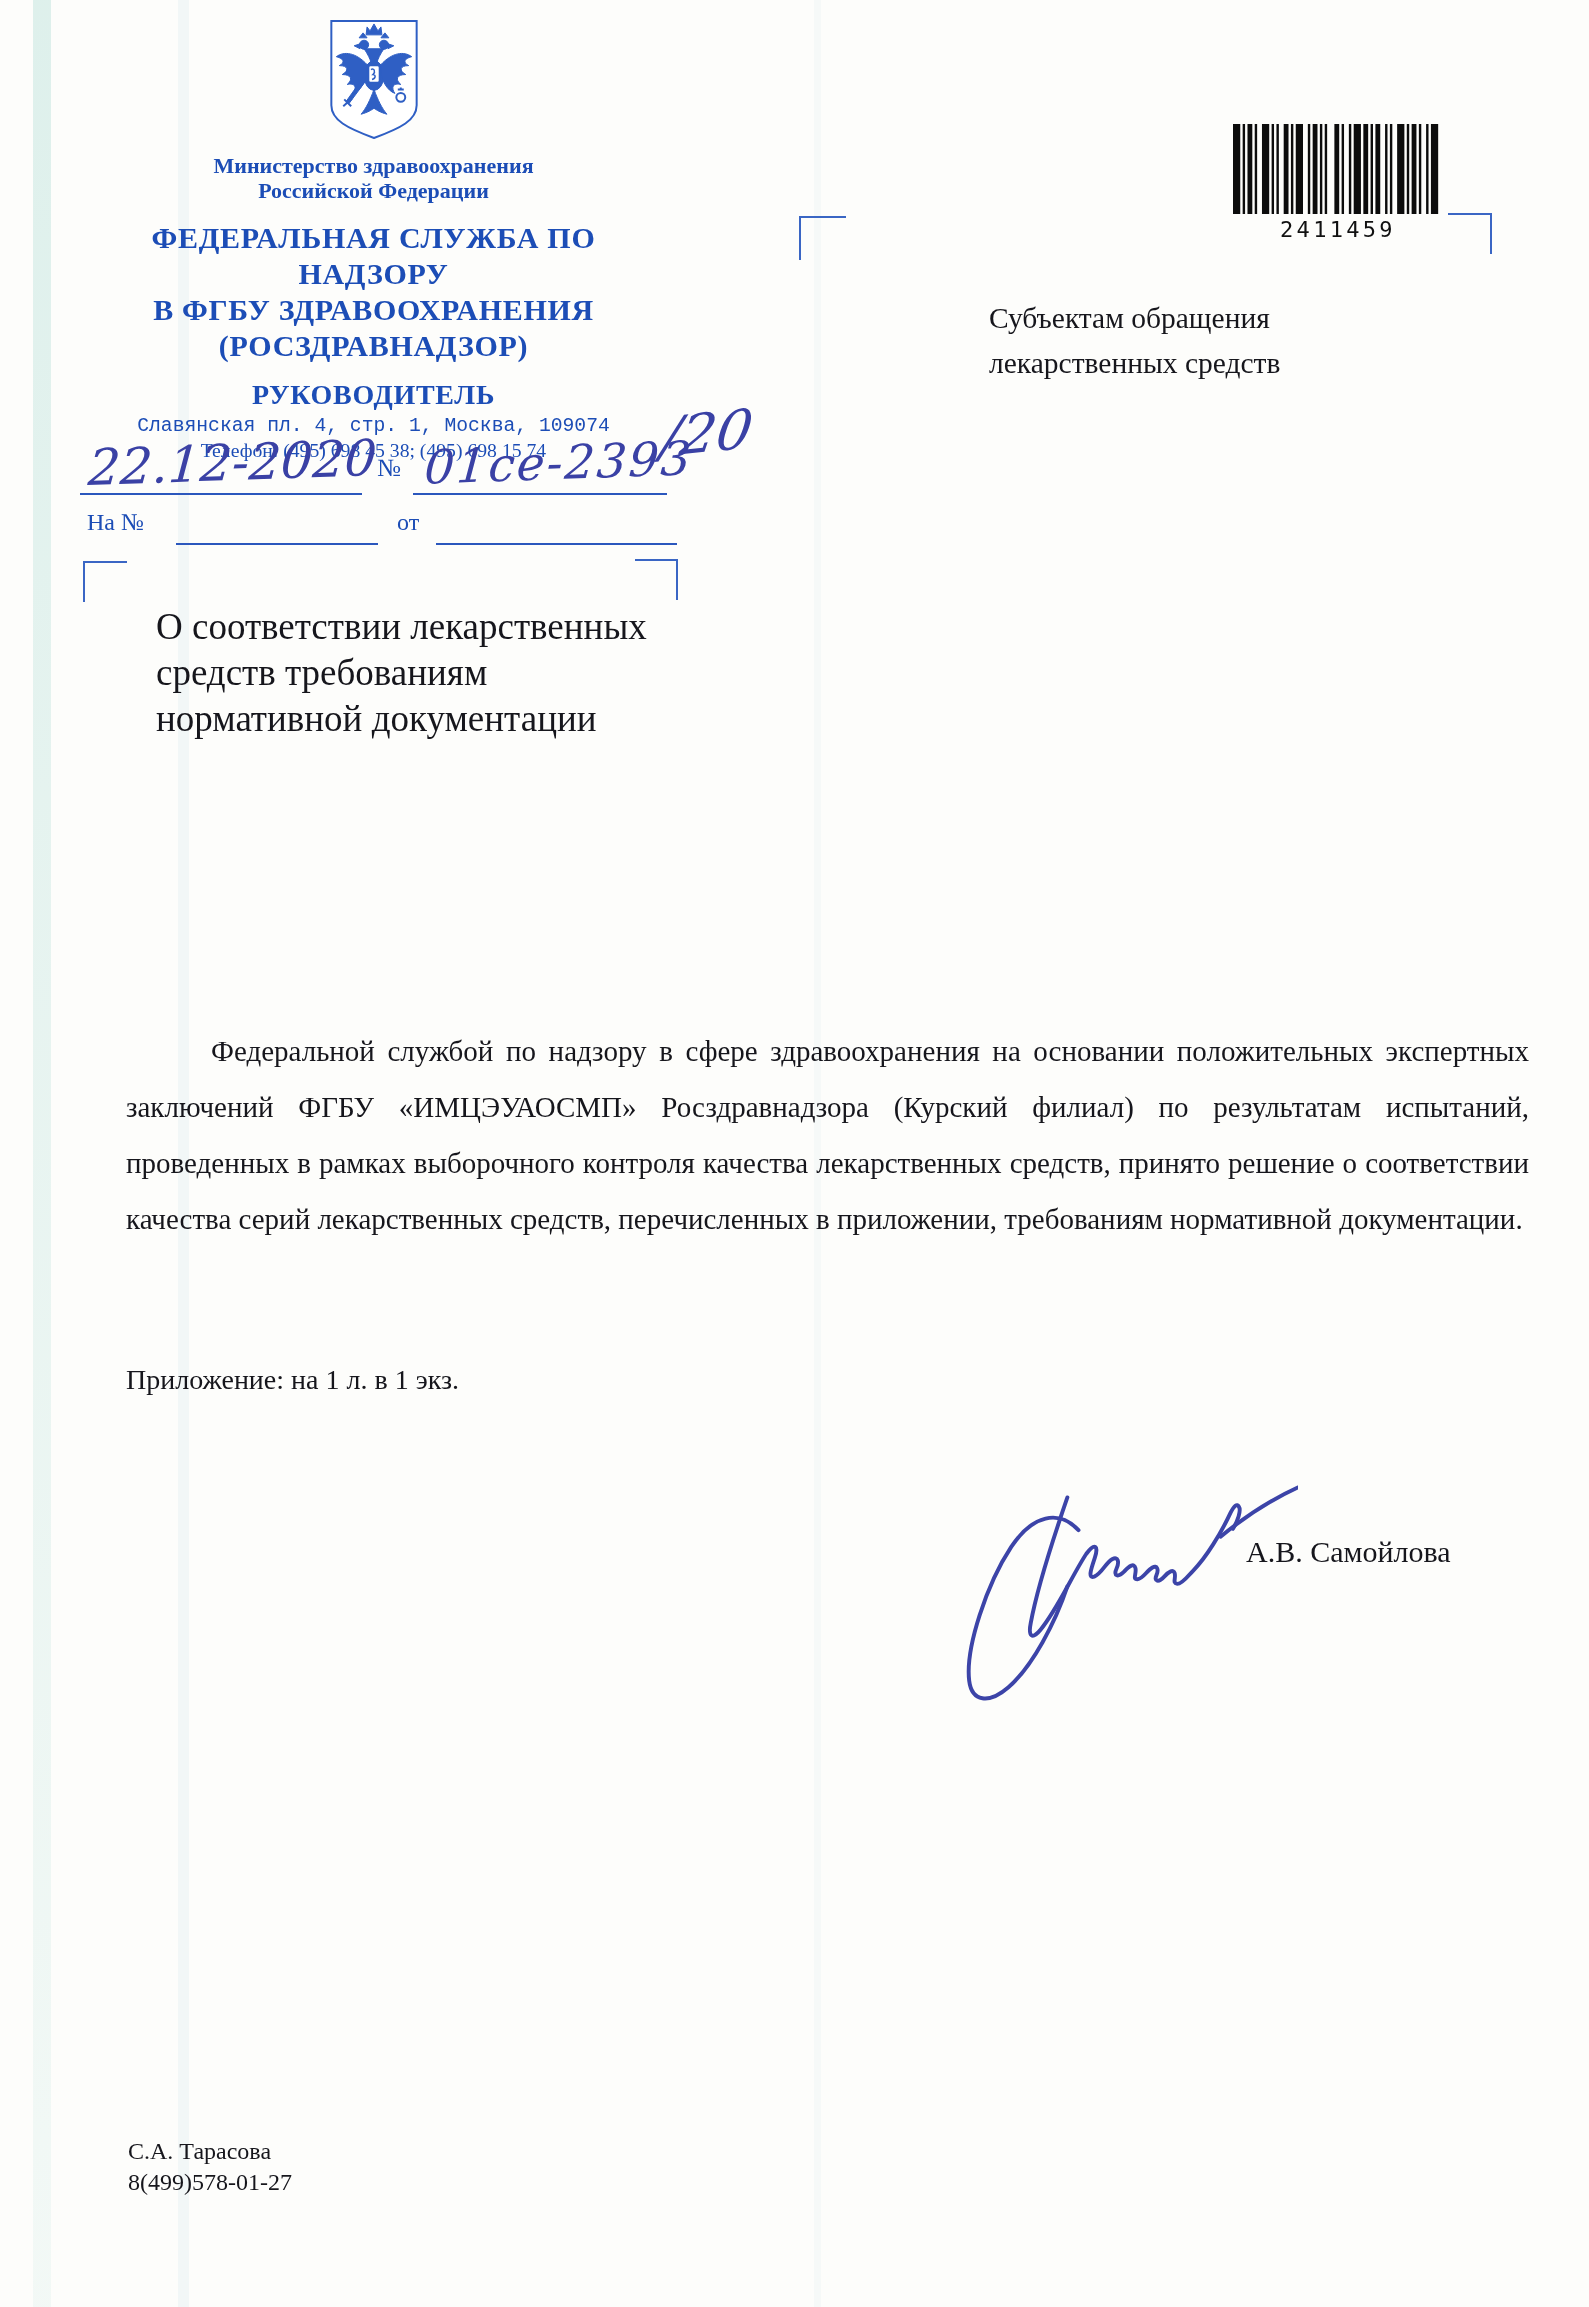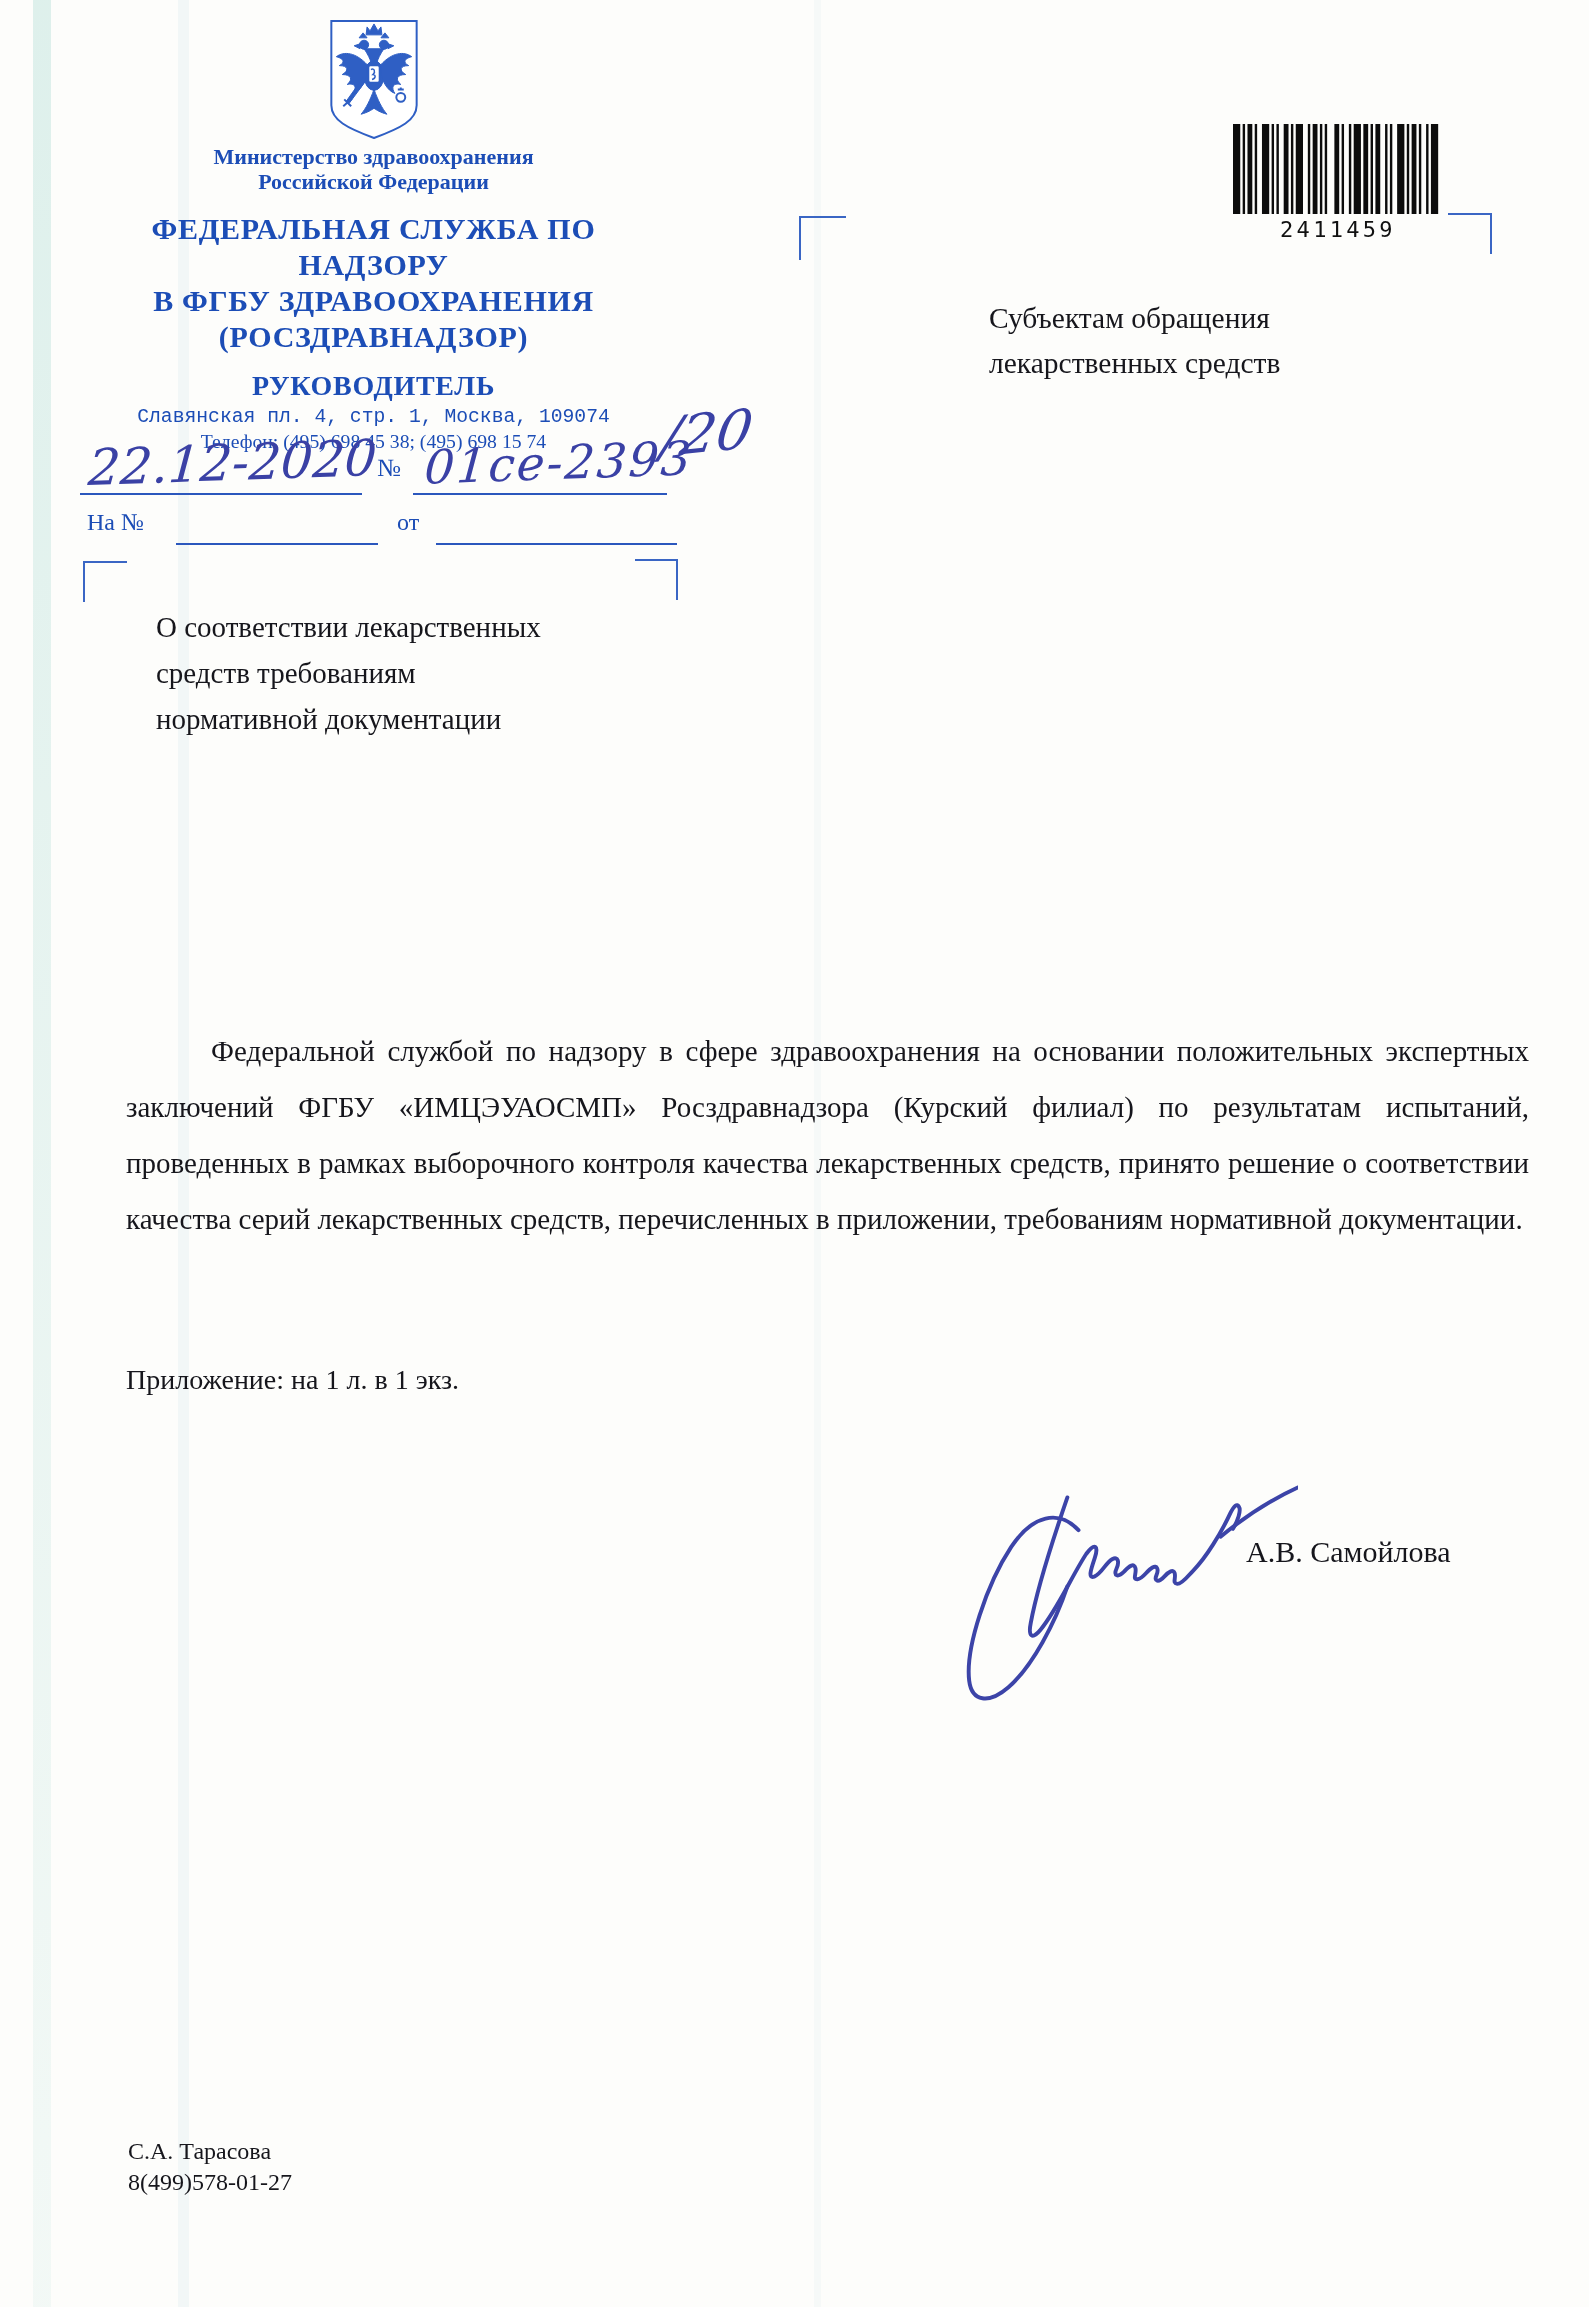--- a/index.html
+++ b/index.html
@@ -17,21 +17,21 @@
   
   .stripe{position:absolute;top:0;height:100%;pointer-events:none;}
   .stripe.s1{left:33px;width:18.4px;background:linear-gradient(180deg,rgba(150,210,200,.30),rgba(150,210,200,.10));}
   .stripe.s2{left:178px;width:10.5px;background:rgba(185,215,228,.16);}
   .stripe.s3{left:814px;width:6.6px;background:rgba(185,215,228,.10);}
 
   
   .letterhead{position:absolute;left:85px;top:18.4px;width:577px;text-align:center;color:var(--header-blue);}
   .coat{display:block;margin:0 auto;}
   .ministry{font-size:22px;font-weight:bold;line-height:25px;}
-  .ministry.first{margin-top:3px;}
+  .ministry.first{margin-top:12px;}
   .service{font-size:30px;font-weight:bold;line-height:36px;letter-spacing:0.7px;}
   .service.first{margin-top:17px;}
   .position{font-size:28px;font-weight:bold;margin-top:15px;letter-spacing:0.7px;}
   .addr{font-size:19.7px;line-height:24px;}
   .addr.first{margin-top:3px;font-family:Liberation Mono, monospace;}
 
   
   .hw{position:absolute;font-family:"DejaVu Serif",serif;font-style:italic;color:var(--ink-blue);transform:skewX(-6deg) rotate(-2deg);white-space:nowrap;}
   .hw-date{left:89px;top:434px;font-size:50px;}
   .hw-num{left:425px;top:435px;font-size:47px;letter-spacing:2px;}
@@ -56,21 +56,21 @@
   .c-rec-r{left:1448px;top:213px;width:42px;height:39px;}
 
   
   .barcode-box{position:absolute;left:1233px;top:124px;width:210px;text-align:center;}
   .barcode-num{font-family:"DejaVu Sans Mono",monospace;font-size:22px;letter-spacing:3.3px;color:#111;margin-top:1.3px;}
 
   
   .recipient{position:absolute;left:989px;top:296px;font-size:29.5px;line-height:45px;color:var(--text);}
 
   
-  .subject{position:absolute;left:156px;top:604px;font-size:29px;line-height:46px;color:var(--text);}
+  .subject{position:absolute;left:156px;top:604px;font-size:37px;line-height:46px;color:var(--text);}
 
   
   .body-par{position:absolute;left:126px;top:1023px;width:1403px;font-size:29px;line-height:56px;text-align:justify;text-indent:85px;color:var(--text);}
   .attachment{position:absolute;left:126px;top:1364px;font-size:28px;color:var(--text);}
 
   
   .sig-svg{position:absolute;left:931px;top:1432px;}
   .signer{position:absolute;left:1246px;top:1535px;font-size:30px;color:var(--text);}
 
   

